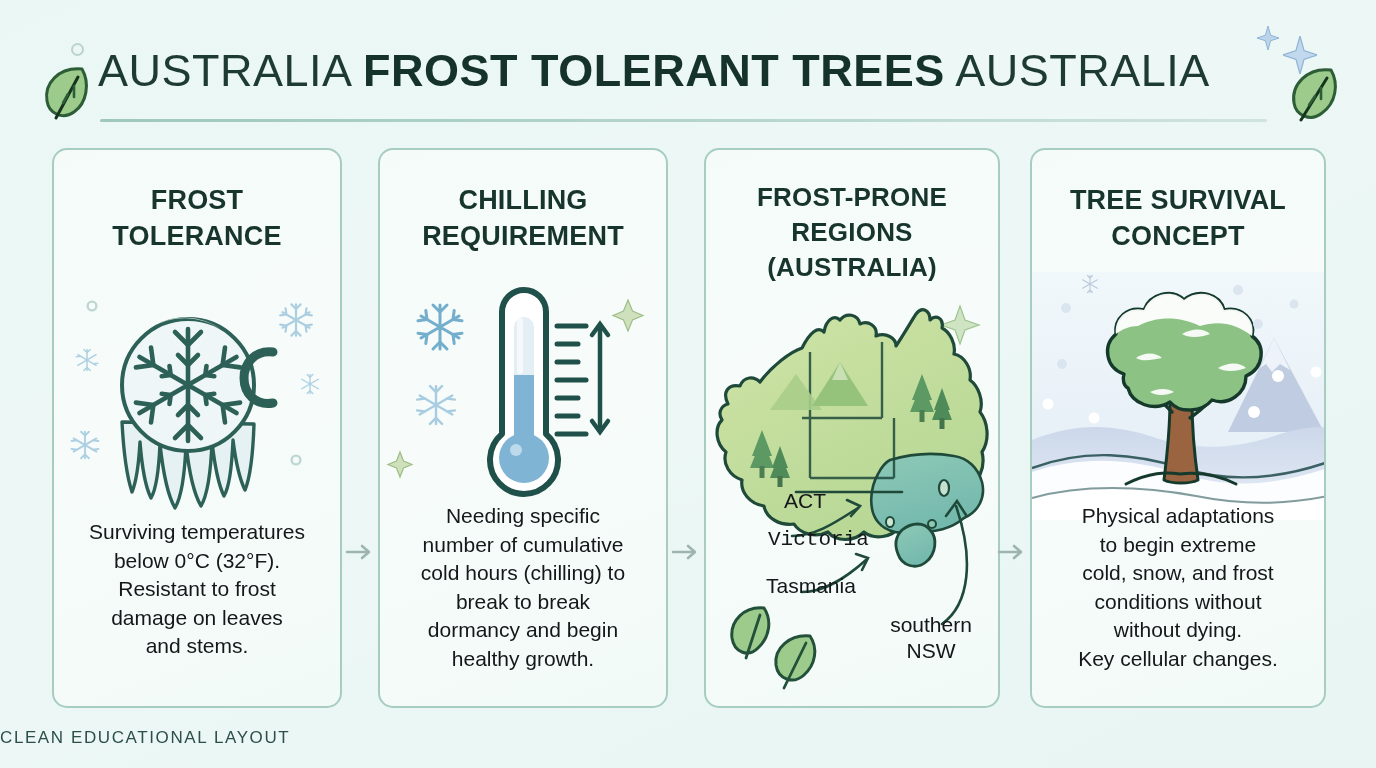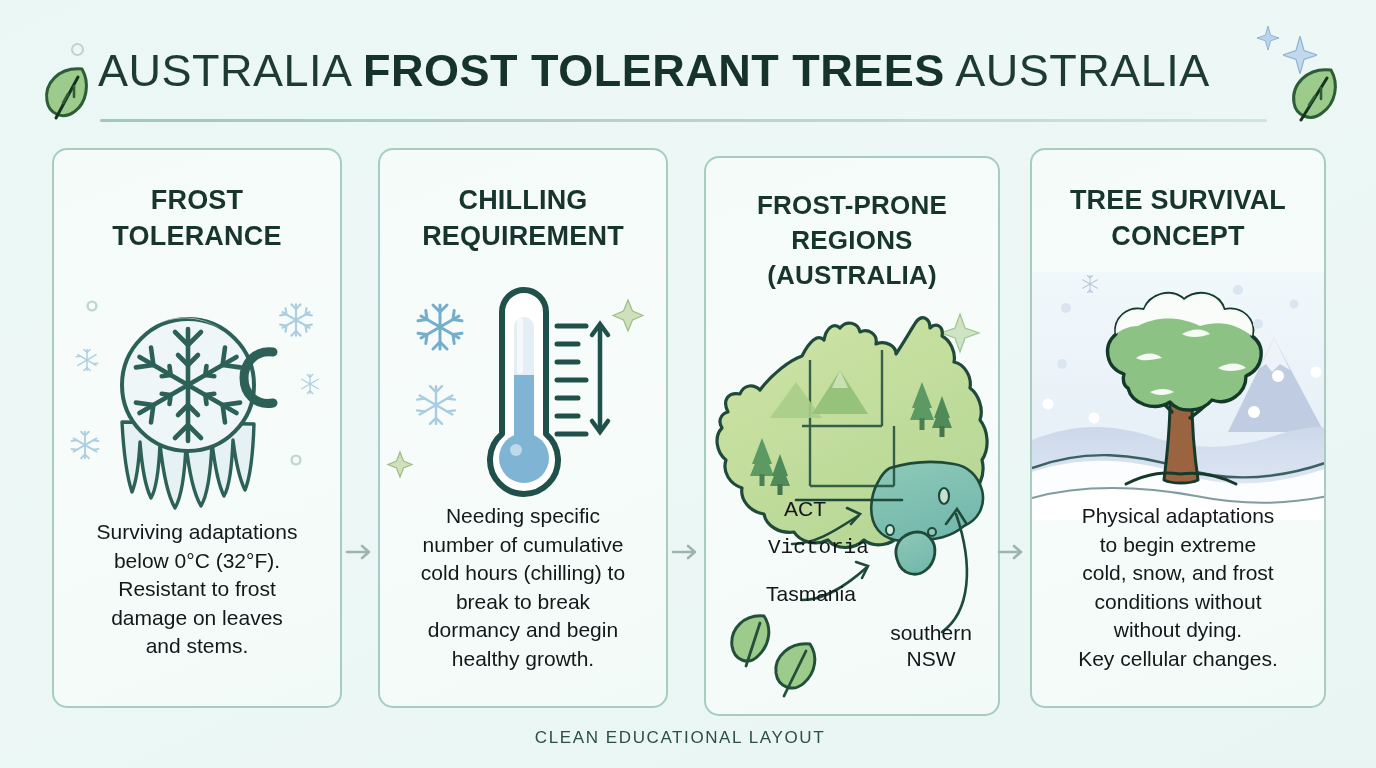--- a/index.html
+++ b/index.html
@@ -76,21 +76,21 @@
     width: 290px;
     height: 560px;
     box-sizing: border-box;
     background: linear-gradient(160deg, #f4fbf8 0%, #f7fcfa 45%, #f2faf7 100%);
     border: 2px solid #a7ccc0;
     border-radius: 15px;
     overflow: hidden;
   }
   .card.c1 { left: 52px; }
   .card.c2 { left: 378px; }
-  .card.c3 { left: 704px; width: 296px; margin-top: 8px; }
+  .card.c3 { left: 704px; width: 296px; }
   .card.c4 { left: 1030px; width: 296px; }
 
   .card-title {
     position: absolute;
     left: 10px;
     right: 10px;
     top: 32px;
     text-align: center;
     font-size: 27px;
     line-height: 36px;
@@ -129,21 +129,20 @@
   .step-arrow.a1 { left: 344px; }
   .step-arrow.a2 { left: 670px; }
   .step-arrow.a3 { left: 996px; }
 
   
   #footer {
     position: absolute;
     left: 0;
     top: 728px;
     width: 1360px;
-    text-align: center;
     font-size: 17px;
     letter-spacing: 1.6px;
     color: #2d4f47;
   }
 
   
   .map-label {
     position: absolute;
     font-size: 21px;
     line-height: 26px;
@@ -256,21 +255,21 @@
                      M17.3 10 l9 -1.2 M17.3 10 l1.2 9"></path>
             <path d="M-17.3 10 l-9 -1.2 M-17.3 10 l-1.2 9
                      M17.3 -10 l9 1.2 M17.3 -10 l1.2 -9"></path>
           </g>
 
           <path d="M219 70 C200 68 190 82 190 96 C190 112 202 124 219 121" fill="none" stroke="#2d6157" stroke-width="9" stroke-linecap="round"></path>
         </svg>
       </div>
 
       <div class="card-body">
-        <div>Surviving adaptations</div>
+        <div>Surviving temperatures</div>
         <div>below 0°C (32°F).</div>
         <div>Resistant to frost</div>
         <div>damage on leaves</div>
         <div>and stems.</div>
       </div>
     </div>
 
     <div class="card c2">
       <div class="card-title">
         <div>CHILLING</div>

